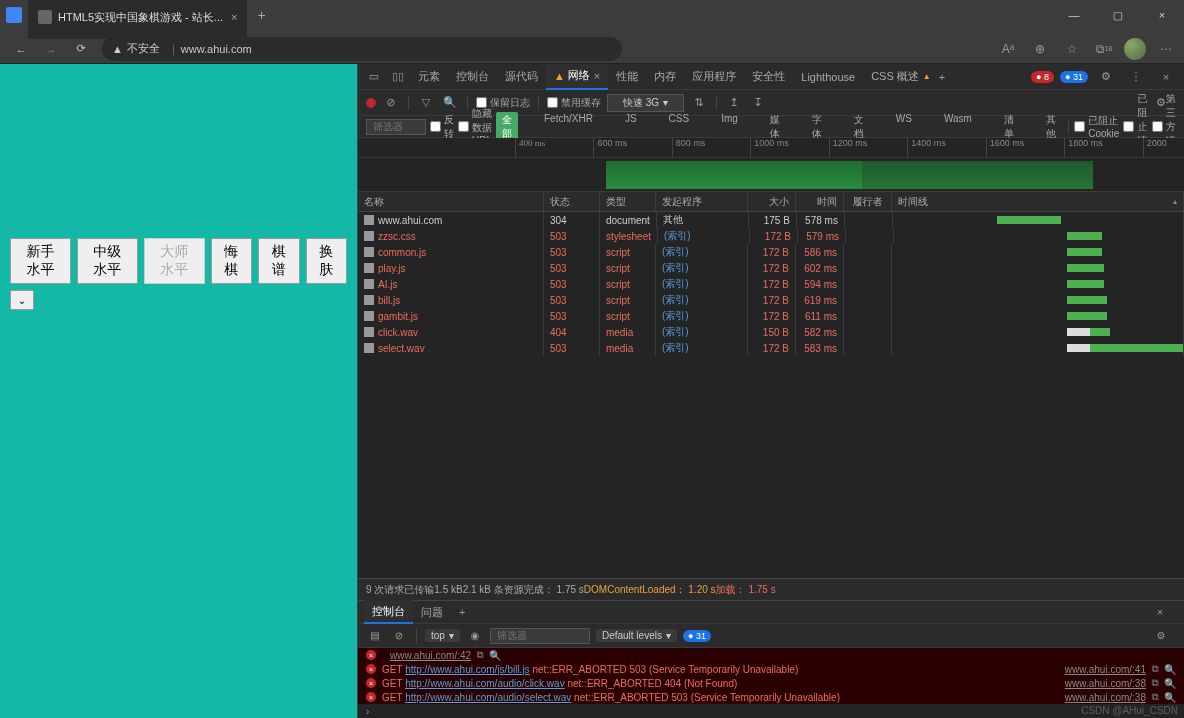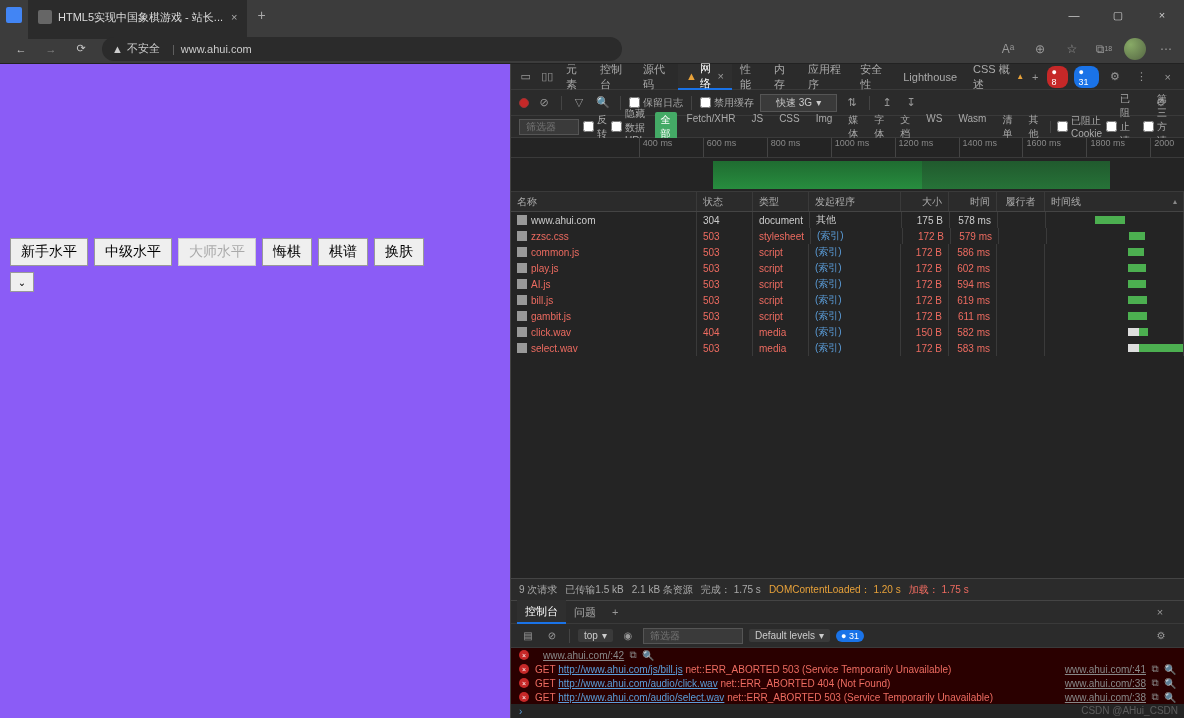--- a/index.html
+++ b/index.html
@@ -18,21 +18,21 @@
 .nav-btn{width:30px;height:28px;display:flex;align-items:center;justify-content:center;color:#888;cursor:pointer}
 .nav-btn.active{color:#ccc}
 .url-box{flex:1;height:24px;background:#2b2b2b;border-radius:12px;display:flex;align-items:center;padding:0 10px;margin:0 6px;max-width:520px}
 .insecure{color:#ccc;font-size:11px;margin-right:6px;display:flex;align-items:center;gap:4px}
 .url-sep{color:#666;margin:0 6px}
 .url-text{color:#ccc;font-size:11px}
 .addr-right{margin-left:auto;display:flex;align-items:center;gap:8px}
 .addr-icon{width:24px;height:24px;display:flex;align-items:center;justify-content:center;color:#999;cursor:pointer;font-size:12px}
 .avatar{width:22px;height:22px;border-radius:50%;background:radial-gradient(circle at 30% 30%,#8a6 0%,#564 100%)}
 .main{display:flex;height:calc(100vh - 64px)}
-.page{width:510px;background:#8b5cf6;padding:174px 10px 10px 10px;color:#000}
+.page{width:510px;background:#14b8a6;padding:174px 10px 10px 10px;color:#000}
 .btn-row{display:flex;gap:6px;align-items:center;margin-bottom:6px}
 .game-btn{font-size:14px;padding:4px 10px;background:#efefef;border:1px solid #999;cursor:pointer;color:#000}
 .game-btn.disabled{color:#aaa;border-color:#ccc}
 .dropdown-small{width:24px;height:20px;border:1px solid #999;background:#efefef;display:flex;align-items:center;justify-content:center;font-size:10px}
 .page-text{font-size:16px;color:#222;text-align:center;padding:10px 6px;line-height:1.6}
 .devtools{flex:1;background:#242424;display:flex;flex-direction:column;color:#ccc;font-size:11px;border-left:1px solid #444}
 .dt-tabs{height:26px;background:#2b2b2b;display:flex;align-items:center;border-bottom:1px solid #3a3a3a;padding-left:4px}
 .dt-tab-icon{width:24px;height:24px;display:flex;align-items:center;justify-content:center;color:#999;cursor:pointer}
 .dt-tab{padding:0 8px;height:26px;display:flex;align-items:center;color:#aaa;cursor:pointer;font-size:11px}
 .dt-tab.active{border-bottom:2px solid #1a73e8;color:#fff;background:#2f2f2f}
@@ -69,21 +69,21 @@
 .c-wf{flex:1;position:relative}
 .net-body{flex:1;overflow:auto;background:#242424}
 .net-row{height:16px;display:flex;align-items:center;font-size:10px;color:#ccc}
 .net-row.err{color:#ed6b60}
 .net-row .col{height:16px}
 .file-icon{width:10px;height:10px;margin-right:4px;display:inline-block}
 .fi-doc{background:#999}
 .link-init{color:#5b9dd9}
 .wf-bar{position:absolute;height:8px;top:4px;background:#4caf50}
 .wf-bar.white{background:#ddd}
-.net-summary{height:22px;background:#2b2b2b;border-top:1px solid #444;display:flex;align-items:center;padding:0 8px;font-size:10px;color:#aaa;gap:8px}
+.net-summary{height:22px;background:#2b2b2b;border-top:1px solid #444;display:flex;align-items:center;padding:0 8px;font-size:10px;color:#aaa;}
 .sum-orange{color:#e8a23a}
 .sum-red{color:#ed6b60}
 .console-tabs{height:24px;background:#2b2b2b;display:flex;align-items:center;border-top:1px solid #444;border-bottom:1px solid #3a3a3a;padding:0 6px}
 .console-tabs .dt-tab{height:24px}
 .console-tabs .dt-right{gap:4px}
 .console-toolbar{height:24px;background:#2b2b2b;display:flex;align-items:center;gap:6px;padding:0 8px;border-bottom:1px solid #3a3a3a;font-size:10px}
 .ctx-pill{background:#3a3a3a;padding:1px 6px;border-radius:2px;display:flex;align-items:center;gap:4px}
 .console-body{flex:0 0 70px;overflow:auto;background:#2a0000;font-family:Consolas,monospace;font-size:10px}
 .con-row{display:flex;align-items:center;padding:1px 8px;color:#ed6b60;height:14px}
 .con-icon{width:10px;height:10px;border-radius:50%;background:#c62828;color:#fff;font-size:7px;display:flex;align-items:center;justify-content:center;margin-right:6px}
@@ -206,21 +206,21 @@
     <div class="dt-net-filters">
       <input class="filter-input" placeholder="筛选器" style="">
       <label class="chk">
           <input type="checkbox" style="">
           <span>反转</span>
         </label>
       <label class="chk">
           <input type="checkbox" style="">
           <span>隐藏数据 URL</span>
         </label>
-      <div id="filter-types" style="display:flex;gap:4px">
+      <div id="filter-types" style="display:flex;gap:20px">
           <div class="filter-pill active">全部</div>
           <div class="filter-pill">Fetch/XHR</div>
           <div class="filter-pill">JS</div>
           <div class="filter-pill">CSS</div>
           <div class="filter-pill">Img</div>
           <div class="filter-pill">媒体</div>
           <div class="filter-pill">字体</div>
           <div class="filter-pill">文档</div>
           <div class="filter-pill">WS</div>
           <div class="filter-pill">Wasm</div>
@@ -237,21 +237,21 @@
           <span>已阻止请求</span>
         </label>
       <label class="chk">
           <input type="checkbox" style="">
           <span>第三方请求</span>
         </label>
     </div>
 
     <div class="timeline-ruler" id="ruler">
         <div class="ruler-tick" style="left: 9.5%; margin-top: 24px;">200 ms</div>
-        <div class="ruler-tick" style="left: 19%;">400 ms</div>
+        <div class="ruler-tick" style="left: 19%; font-family: Liberation Serif, serif;">400 ms</div>
         <div class="ruler-tick" style="left: 28.5%;">600 ms</div>
         <div class="ruler-tick" style="left: 38%;">800 ms</div>
         <div class="ruler-tick" style="left: 47.5%;">1000 ms</div>
         <div class="ruler-tick" style="left: 57%; text-align: right;">1200 ms</div>
         <div class="ruler-tick" style="left: 66.5%;">1400 ms</div>
         <div class="ruler-tick" style="left: 76%;">1600 ms</div>
         <div class="ruler-tick" style="left: 85.5%;">1800 ms</div>
         <div class="ruler-tick" style="left: 95%;">2000</div>
       </div>
 

